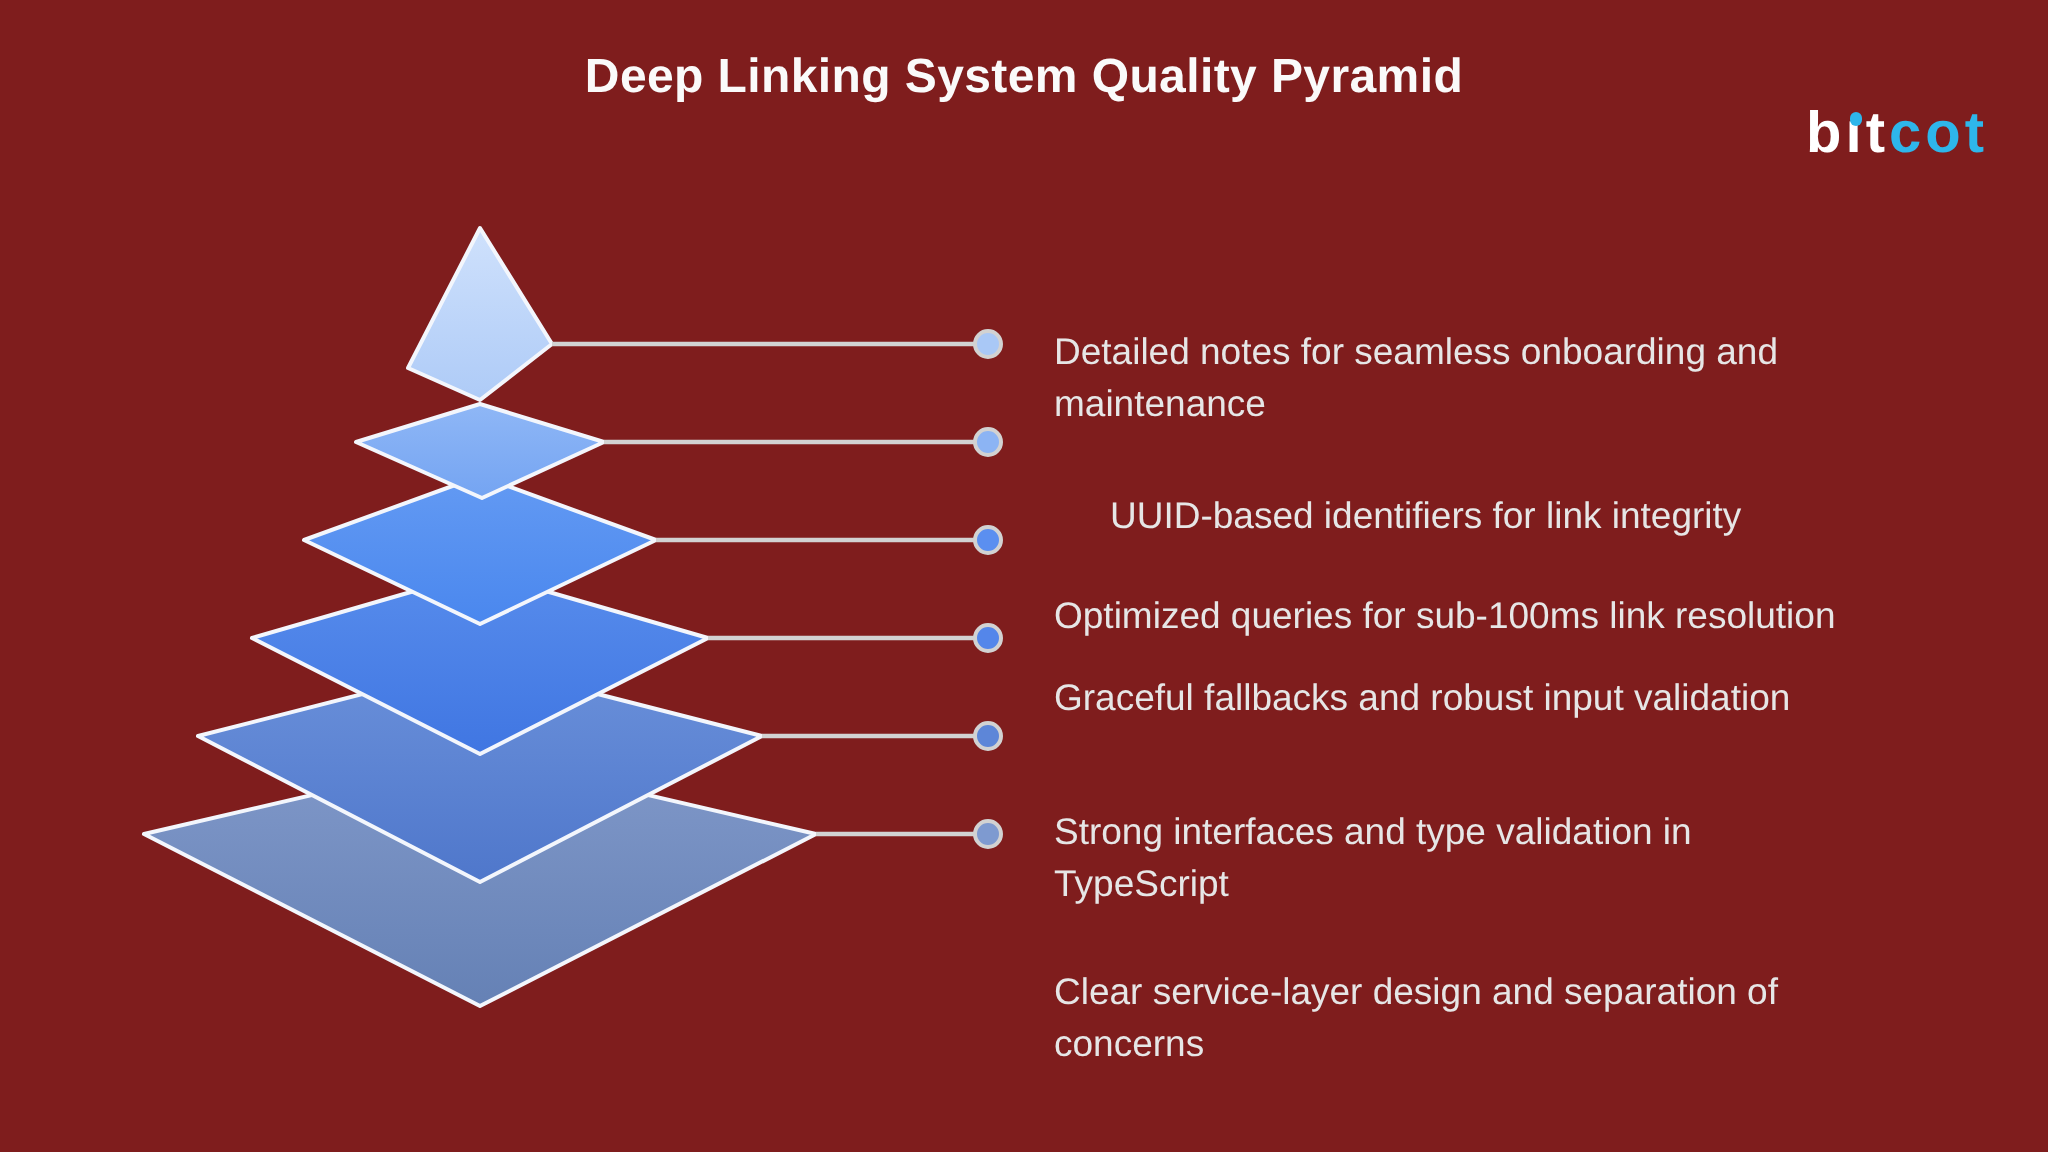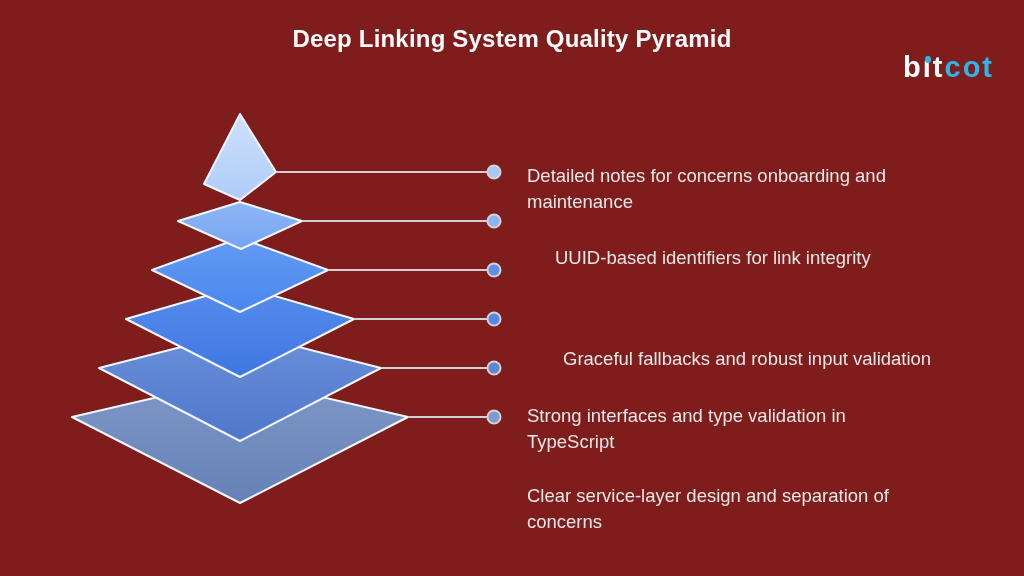--- a/index.html
+++ b/index.html
@@ -79,19 +79,20 @@
       <circle cx="494" cy="270" r="6.5" fill="#5b8ff0" stroke="#d2d2d2" stroke-width="2"></circle>
       <line x1="354" y1="319" x2="494" y2="319" stroke="#d2d2d2" stroke-width="2.2"></line>
       <circle cx="494" cy="319" r="6.5" fill="#5486ea" stroke="#d2d2d2" stroke-width="2"></circle>
       <line x1="381" y1="368" x2="494" y2="368" stroke="#d2d2d2" stroke-width="2.2"></line>
       <circle cx="494" cy="368" r="6.5" fill="#5d86d8" stroke="#d2d2d2" stroke-width="2"></circle>
       <line x1="408" y1="417" x2="494" y2="417" stroke="#d2d2d2" stroke-width="2.2"></line>
       <circle cx="494" cy="417" r="6.5" fill="#7e9ad0" stroke="#d2d2d2" stroke-width="2"></circle>
     </svg>
 
   <div class="labels">
-      <div class="label" style="top: 163px;">Detailed notes for concerns onboarding and maintenance</div>
+      <div class="label" style="top: 163px;">Detailed notes for seamless onboarding and maintenance</div>
       <div class="label" style="top: 245px; margin-left: 28px;">UUID-based identifiers for link integrity</div>
-      <div class="label" style="top: 346px; margin-left: 36px;">Graceful fallbacks and robust input validation</div>
+      <div class="label" style="top: 295px;">Optimized queries for sub-100ms link resolution</div>
+      <div class="label" style="top: 336px;">Graceful fallbacks and robust input validation</div>
       <div class="label" style="top: 403px;">Strong interfaces and type validation in TypeScript</div>
       <div class="label" style="top: 483px;">Clear service-layer design and separation of concerns</div>
     </div>
 </div>
 
 </body></html>

